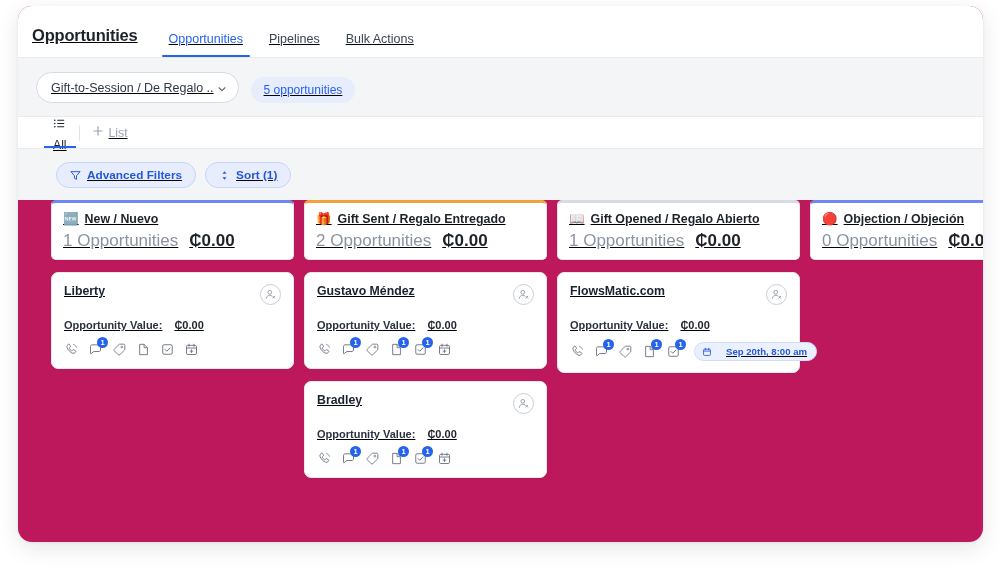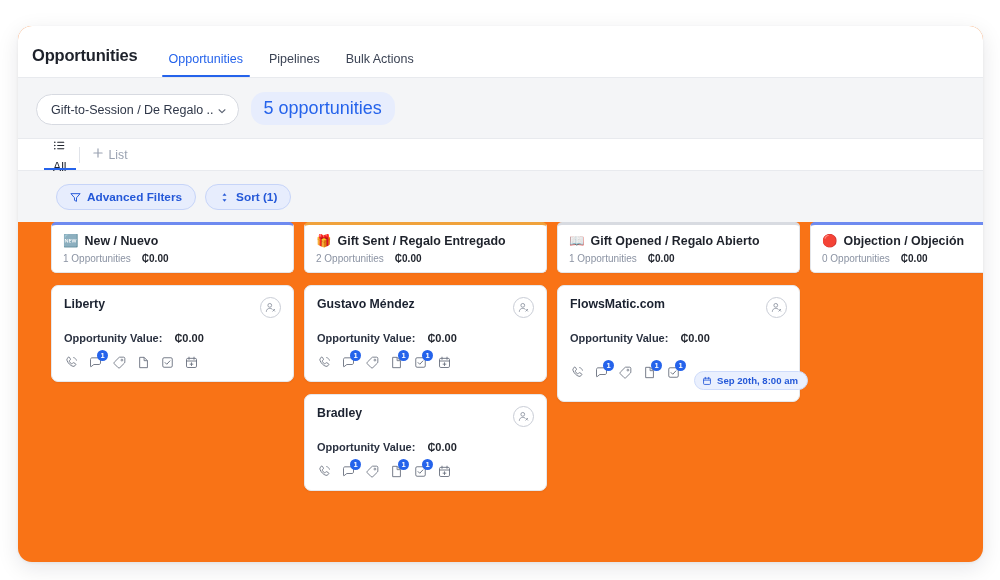--- a/index.html
+++ b/index.html
@@ -13,28 +13,29 @@
   body {
     font-family: "Liberation Sans", sans-serif;
     background: #ffffff;
     -webkit-font-smoothing: antialiased;
   }
 
   
   .app-panel {
     position: absolute;
     left: 18px;
-    top: 26px;
+    top: 6px;
     width: 965px;
     height: 536px;
-    background: #f97316;
+    background: #be185d;
     border-radius: 14px;
     overflow: hidden;
     box-shadow: 0 6px 22px rgba(16, 24, 40, 0.10),
                 0 1px 3px rgba(16, 24, 40, 0.06);
+    text-decoration: underline;
   }
 
   
   .header {
     height: 52px;
     background: #ffffff;
     display: flex;
     align-items: flex-end;
     padding: 0 0 0 14px;
     border-bottom: 1px solid #e8eaee;
@@ -109,21 +110,21 @@
     height: 10px;
     flex: 0 0 auto;
     position: relative;
     top: 1px;
   }
   .chev svg { display: block; }
 
   .opp-count {
     background: #e7edfd;
     color: #2563eb;
-    font-size: 18px;
+    font-size: 12px;
     border-radius: 14px;
     padding: 6px 13px;
     white-space: nowrap;
   }
 
   
   .viewbar {
     display: flex;
     align-items: center;
     background: #ffffff;
@@ -211,21 +212,21 @@
     gap: 6px;
     font-size: 12.4px;
     font-weight: bold;
     color: #1e222b;
     white-space: nowrap;
     overflow: hidden;
   }
   .col-emoji { font-size: 12.5px; line-height: 1; flex: 0 0 auto; }
   .col-meta {
     margin-top: 5px;
-    font-size: 10px;
+    font-size: 17px;
     color: #8b93a3;
     display: flex;
     align-items: center;
     gap: 11px;
   }
   .col-meta .amt { color: #1e222b; font-weight: bold; }
 
   .col-cards { margin-top: 12px; display: flex; flex-direction: column; gap: 12px; }
 
   
@@ -299,33 +300,32 @@
     font-weight: bold;
     display: flex;
     align-items: center;
     justify-content: center;
     line-height: 1;
     padding: 0 1px;
   }
   .date-pill {
     display: flex;
     align-items: center;
-    gap: 5px;
+    gap: 14px;
     background: #eaf0fe;
     border: 1px solid #cfdcfb;
     color: #2458d8;
     border-radius: 12px;
     height: 19px;
     padding: 0 9px 0 7px;
     font-size: 9.6px;
     font-weight: bold;
     white-space: nowrap;
     margin-left: 4px;
     cursor: pointer;
-    margin-top: 16px;
   }
   .date-pill svg { display: block; flex: 0 0 auto; }
 </style>
 </head>
 <body>
 
 <div class="app-panel">
 
   <div class="header">
     <div class="page-title">Opportunities</div>

